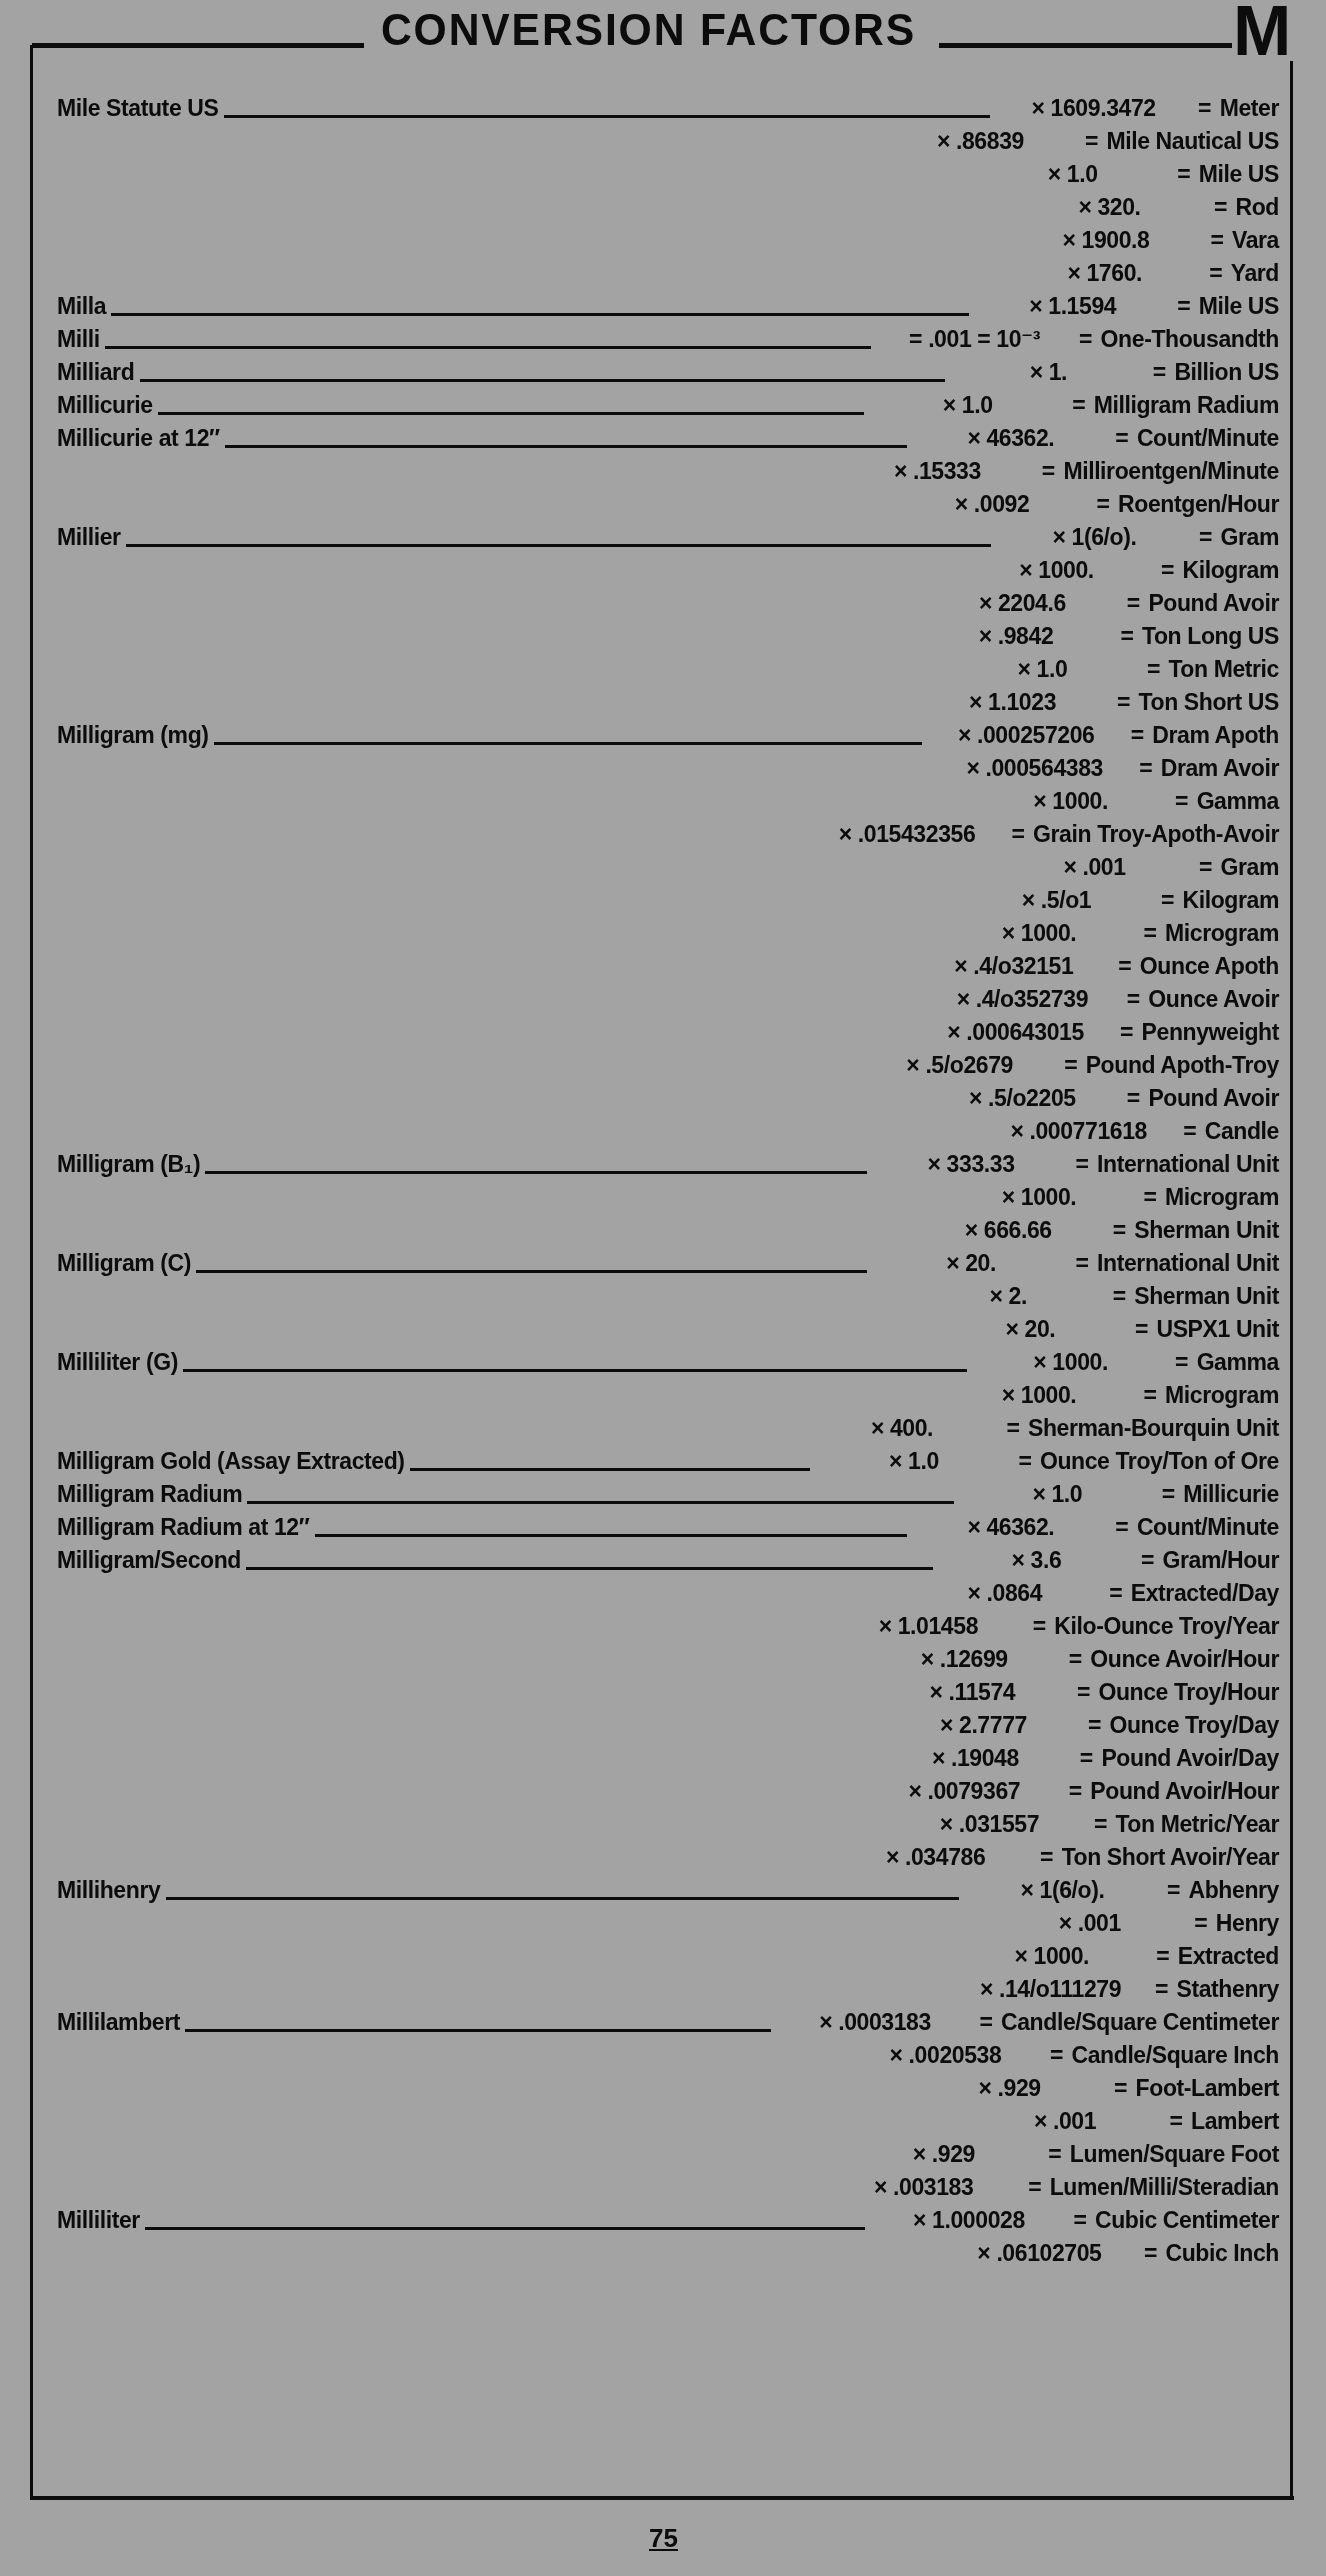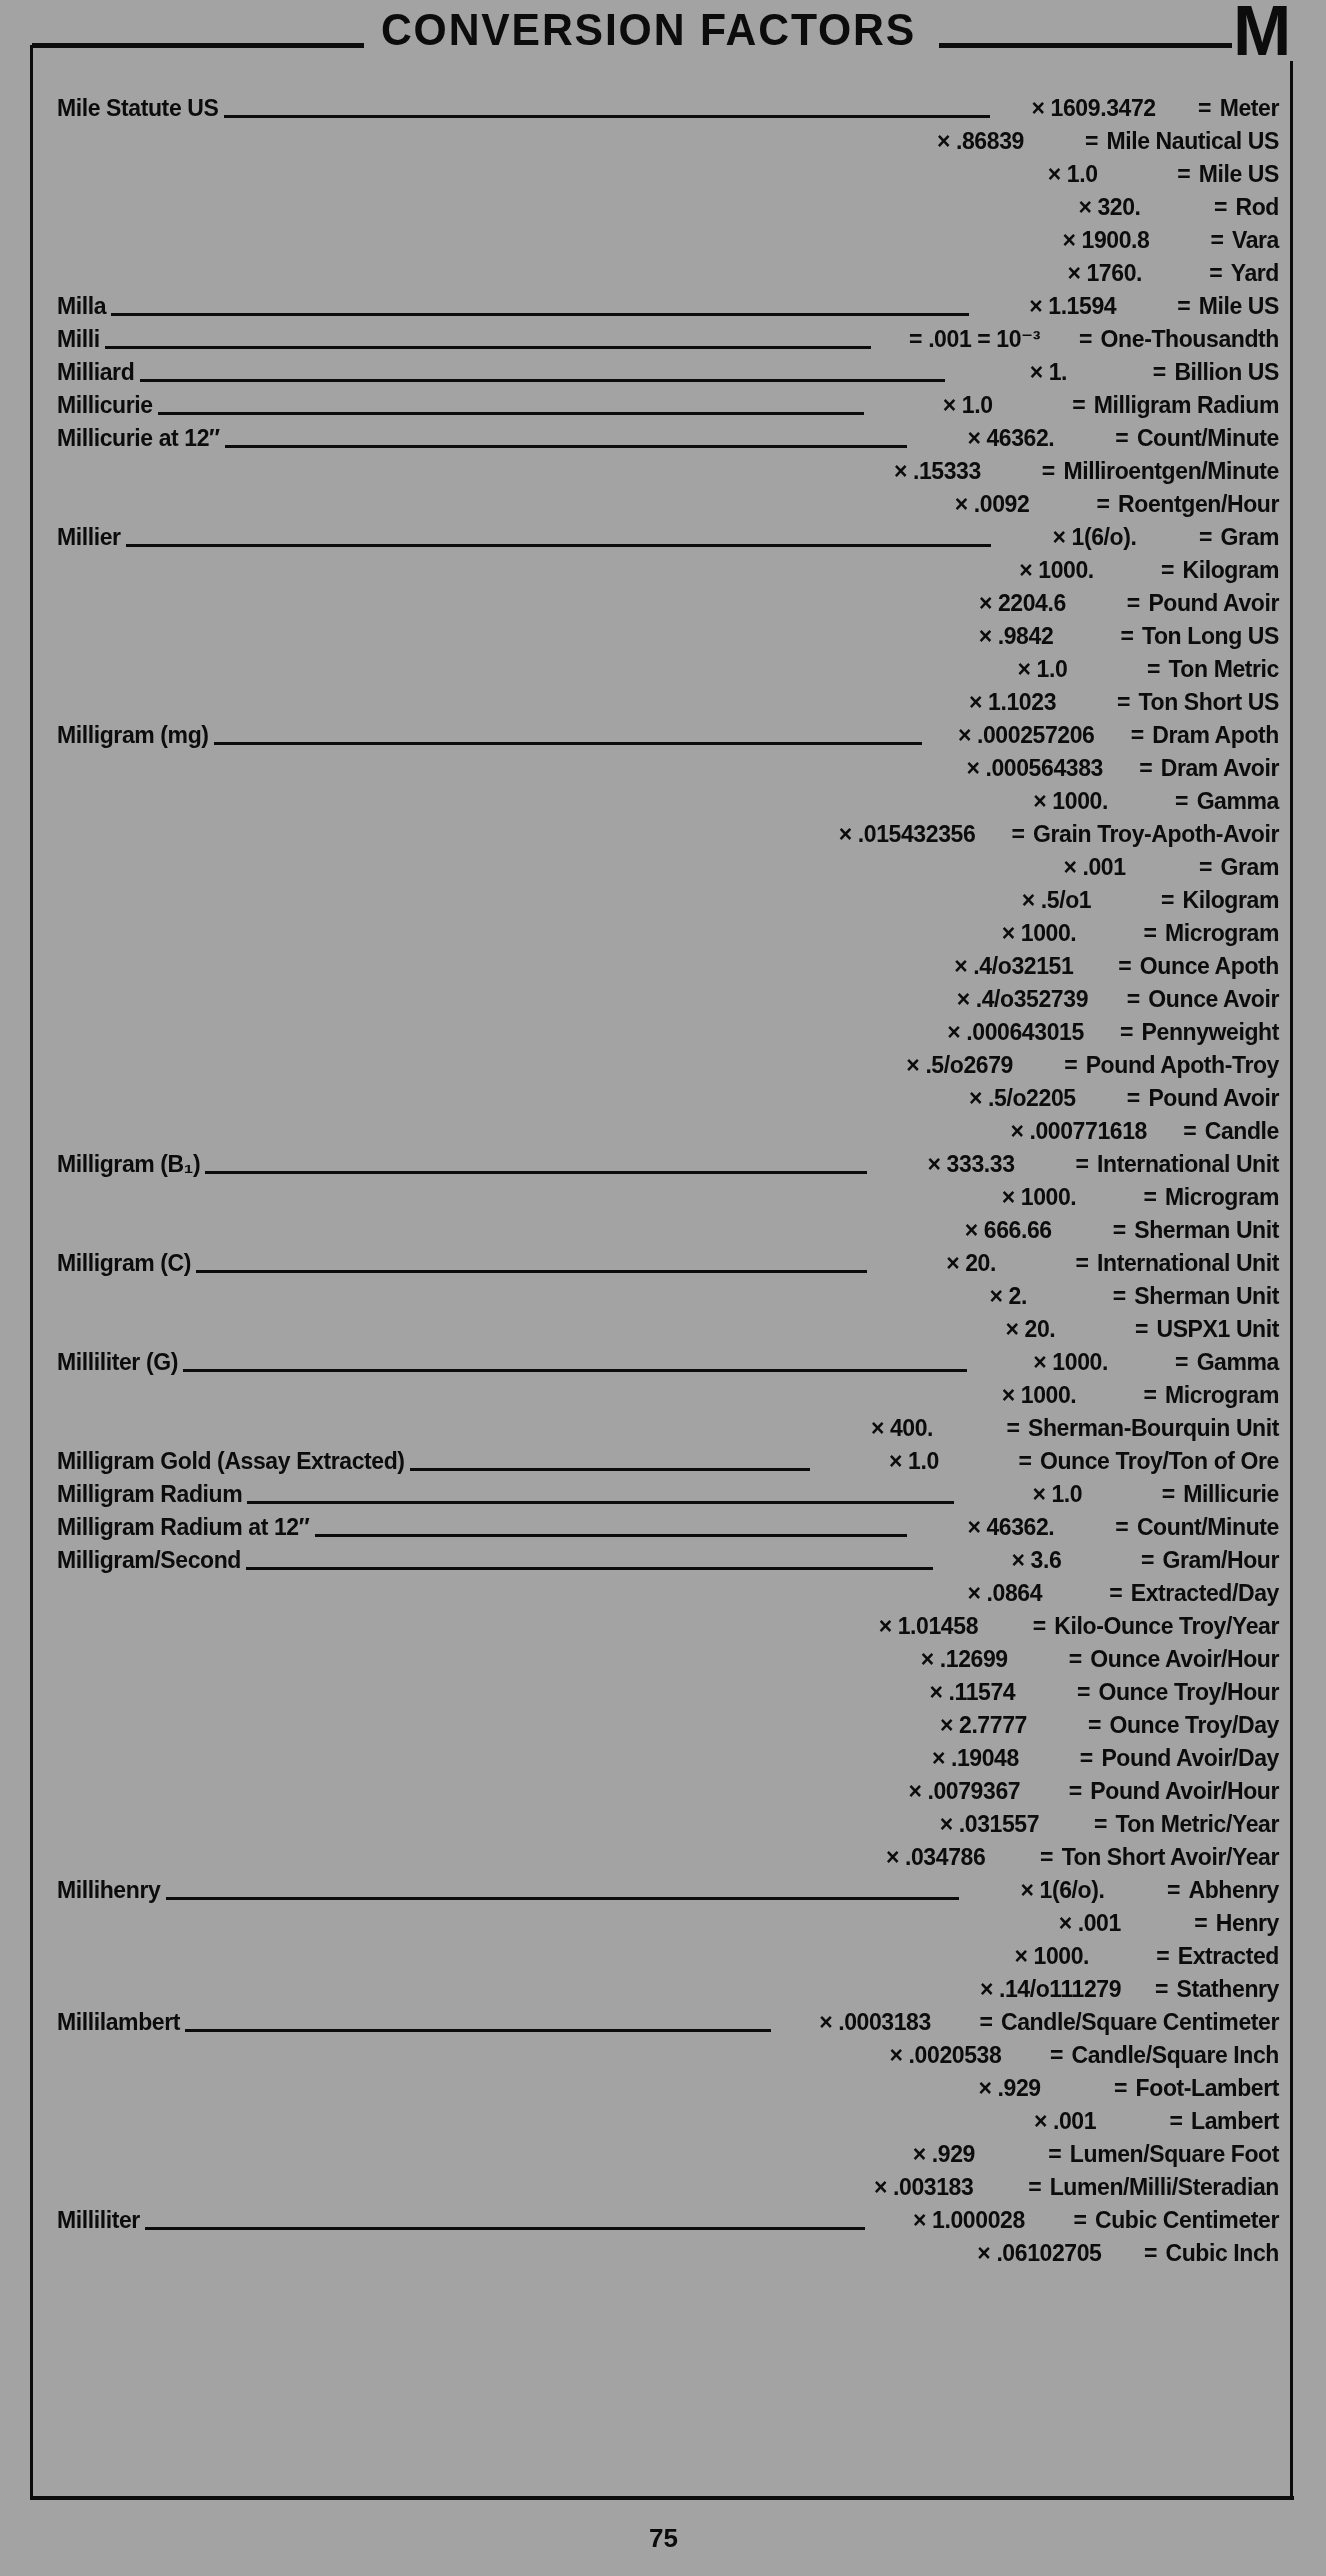--- a/index.html
+++ b/index.html
@@ -47,21 +47,21 @@
     margin:0 7.8px 7.1px 5.2px;
     min-width:0;
   }
   .row.no-leader .leader{border-bottom-color:transparent;}
   .row .val{flex:none;width:192px;line-height:33px;}
   .row .equals{flex:none;width:30px;line-height:33px;}
   .row .unit{flex:none;line-height:33px;}
   
   .page-number{
     position:absolute;left:0;width:1327px;top:2523px;
-    text-align:center;font-size:26px;font-weight:bold;
+    text-align:center;font-size:26px;font-weight:bold;text-decoration:underline;
   }
 </style>
 </head>
 <body>
 
 <div class="page">
 
   <div class="hdr-rule left"></div>
   <div class="title">CONVERSION FACTORS</div>
   <div class="hdr-rule right"></div>

